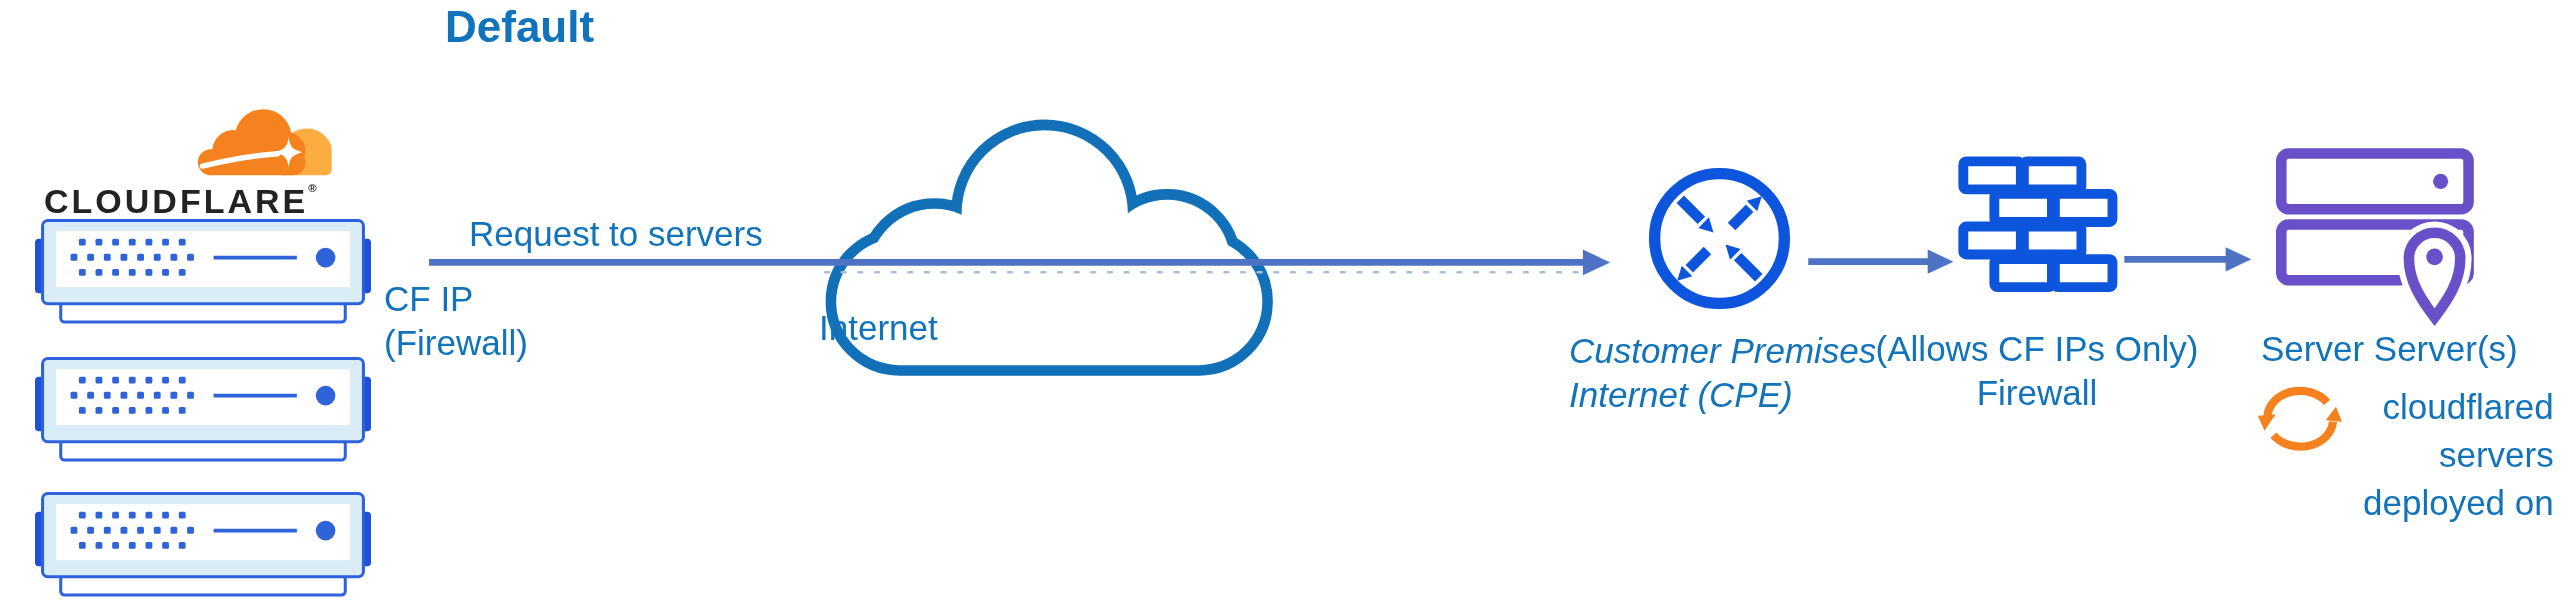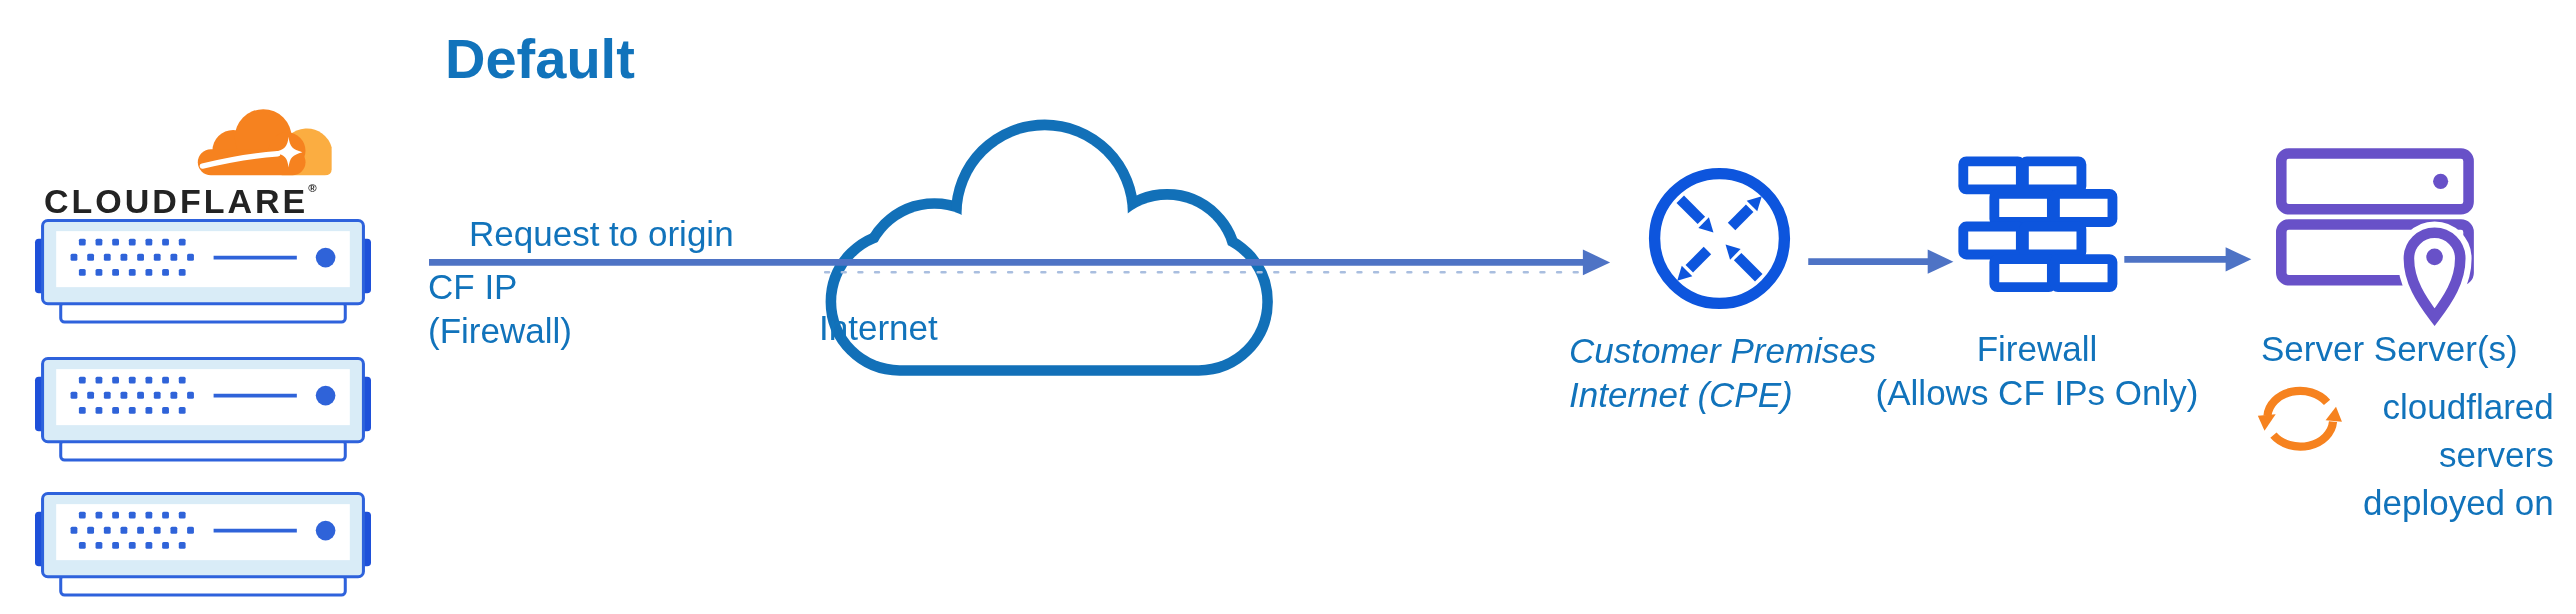--- a/index.html
+++ b/index.html
@@ -2,32 +2,31 @@
 <html style="--text-blue: #1173bb; --cloud-stroke: #1270b8; --icon-blue: #0d55dd; --connector-blue: #4e73c5; --dash-blue: #a9bedf; --server-border: #2e62dc; --server-fill: #d9ecf7; --server-tab: #1e50d9; --server-dot: #2f63d9; --purple: #6851c8; --orange: #f6821f; --orange-light: #fbad41; --wordmark-black: #232323;font-size:12px"><head>
 <meta charset="utf-8">
 <style>
   html,body{margin:0;padding:0;background:#fff;}
   #canvas{
     position:relative;width:2576px;height:614px;background:#ffffff;overflow:hidden;
     font-family:"Liberation Sans", sans-serif;
   }
   .abs{position:absolute;}
   #title{
-    left:445px;top:1.5px;font-size:56px;font-weight:600;color:var(--text-blue);
+    left:445px;top:1.5px;font-size:44px;font-weight:600;color:var(--text-blue);
     letter-spacing:0px;
-    margin-top:24px;
   }
   #wordmark{
     left:44px;top:182px;font-size:34px;font-weight:900;color:var(--wordmark-black);
     letter-spacing:3px;white-space:nowrap;
   }
   #wordmark sup{font-size:11.4px;letter-spacing:0;vertical-align:21px;}
   .lbl{color:var(--text-blue);font-size:35px;line-height:44px;white-space:nowrap;}
   #request-label{left:469px;top:212px;}
-  #cfip-label{left:384px;top:265px;margin-left:44px;}
+  #cfip-label{left:384px;top:277px;}
   #internet-label{left:819px;top:306px;width:462px;}
   #cpe-label{left:1569px;top:329px;font-style:italic;}
   #firewall-label{left:1840px;top:327px;width:394px;text-align:center;}
   #origin-label{left:2261px;top:327px;}
   #cloudflared-note{left:2363px;top:383px;line-height:48px;text-align:right;}
   svg{display:block;overflow:visible;}
   
   .srv-body{fill:var(--server-fill);stroke:var(--server-border);stroke-width:4;}
   .srv-tray{fill:#ffffff;stroke:var(--server-border);stroke-width:4;}
   .srv-tab{fill:var(--server-tab);}
@@ -261,40 +260,40 @@
   <div class="abs" style="left:2257px;top:383px;width:88px;height:70px;">
     <svg viewBox="0 0 118 94" width="88" height="70">
       <path class="orange-stroke" d="M 94 26 A 44 36 0 0 0 14 44"></path>
       <polygon class="orange-fill" points="10,64 25,42 1,44"></polygon>
       <path class="orange-stroke" d="M 22 70 A 44 36 0 0 0 102 52"></path>
       <polygon class="orange-fill" points="106,32 92,50 114,52"></polygon>
     </svg>
   </div>
 
   <div id="request-label" class="abs lbl">
-    <span>Request to origin</span>
+    <span>Request to servers</span>
   </div>
 
   <div id="cfip-label" class="abs lbl">
     <div>CF IP</div>
     <div>(Firewall)</div>
   </div>
 
   <div id="internet-label" class="abs lbl">
     <span>Internet</span>
   </div>
 
   <div id="cpe-label" class="abs lbl">
     <div>Customer Premises</div>
     <div>Internet (CPE)</div>
   </div>
 
   <div id="firewall-label" class="abs lbl">
+    <div>(Allows CF IPs Only)</div>
     <div>Firewall</div>
-    <div>(Allows CF IPs Only)</div>
   </div>
 
   <div id="origin-label" class="abs lbl">
     <span>Server Server(s)</span>
   </div>
 
   <div id="cloudflared-note" class="abs lbl">
     <div>cloudflared</div>
     <div>servers</div>
     <div>deployed on</div>

